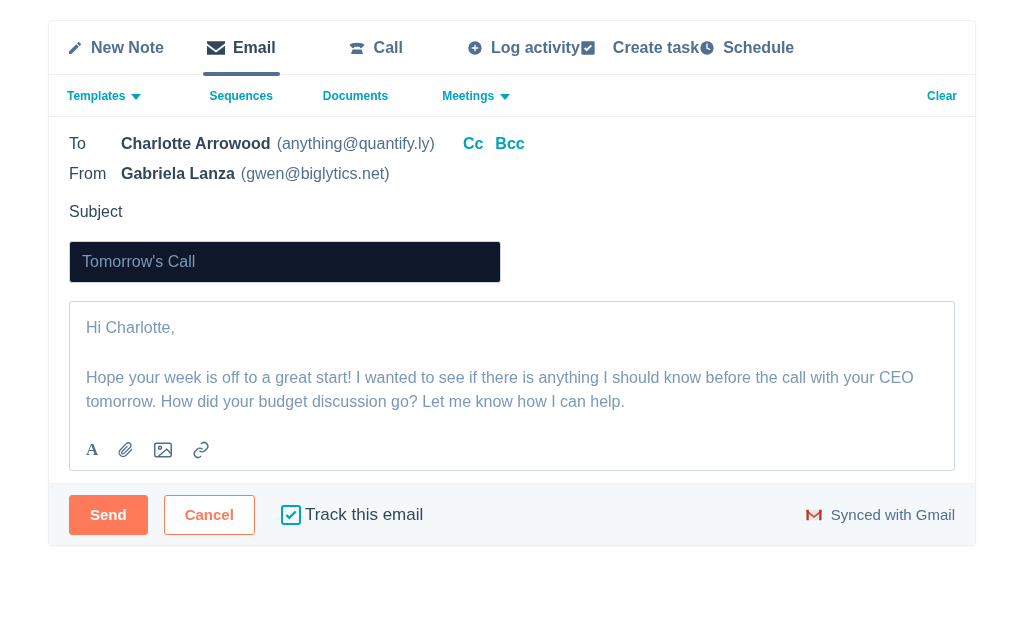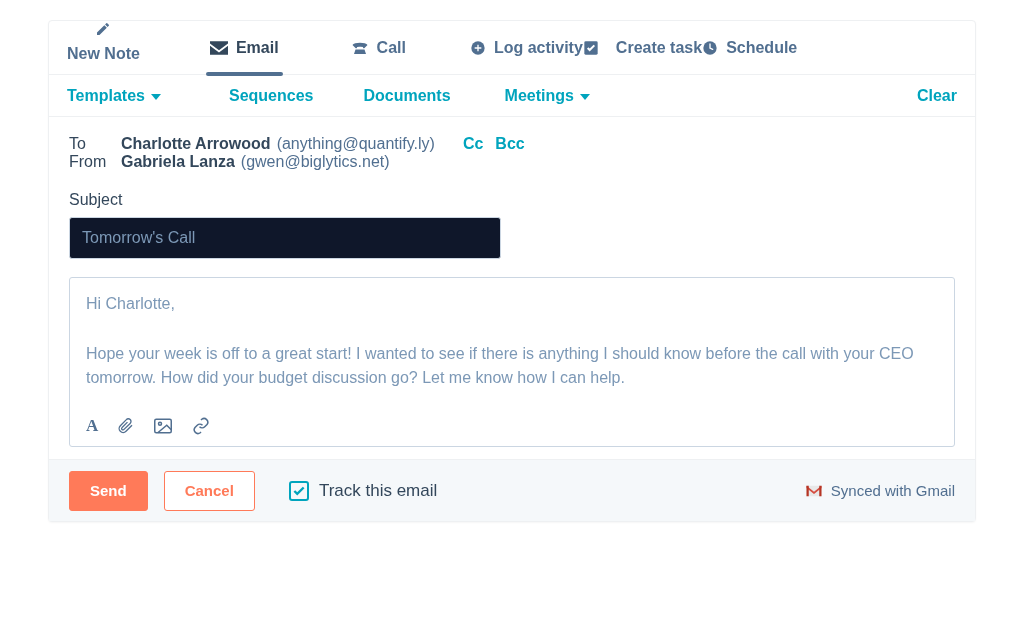--- a/index.html
+++ b/index.html
@@ -4,50 +4,50 @@
 <style>
   html,body{margin:0;padding:0;width:1024px;height:640px;font-family:"Helvetica Neue",Helvetica,Arial,sans-serif;background:#fff;}
   *{box-sizing:border-box;}
   .panel{width:928px;margin:20px auto 0;border:1px solid #eef0f2;border-radius:4px;box-shadow:0 1px 2px rgba(0,0,0,0.04);background:#fff;}
   .tabs{display:flex;align-items:center;padding:0 18px;height:54px;border-bottom:1px solid #eef0f2;font-size:16px;color:#516f90;}
   .tab{display:flex;align-items:center;gap:8px;color:#516f90;font-weight:600;height:54px;cursor:pointer;white-space:nowrap;}
   .tab .ic{display:inline-flex;}
   .tab.active{color:#33475b;position:relative;}
   .tab.active::after{content:"";position:absolute;left:-4px;right:-4px;bottom:-1px;height:4px;background:#516f90;border-radius:2px;}
   .spacer{flex:1;}
-  .tab-newnote{margin-right:70px;flex-direction:column;}
+  .tab-newnote{margin-right:43px;}
   .tab-email{margin-right:72px;}
   .tab-call{margin-right:64px;}
   .tab-log{}
   .tab-task{gap:17px;}
-  .subbar{display:flex;align-items:center;height:42px;padding:0 18px;border-bottom:1px solid #eef0f2;font-size:16px;color:#00a4bd;font-weight:600;}
+  .subbar{display:flex;align-items:center;height:42px;padding:0 18px;border-bottom:1px solid #eef0f2;font-size:12px;color:#00a4bd;font-weight:600;}
   .subitem{display:flex;align-items:center;gap:6px;cursor:pointer;}
   .gap-a{width:68px;}
   .gap-b{width:50px;}
   .gap-c{width:54px;}
   .caret{width:0;height:0;border-left:5px solid transparent;border-right:5px solid transparent;border-top:6px solid #00a4bd;margin-top:2px;}
   .body{padding:18px 20px 12px;}
-  .row{display:flex;align-items:center;font-size:16px;color:#33475b;}
+  .row{display:flex;align-items:center;font-size:16px;color:#33475b;margin-bottom:12px;}
   .row.fromrow{margin-bottom:20px;}
   .lab{width:52px;color:#33475b;}
   .name{font-weight:700;color:#33475b;}
   .addr{color:#516f90;}
   .cc{color:#00a4bd;font-weight:600;margin-left:28px;cursor:pointer;}
   .bcc{color:#00a4bd;font-weight:600;margin-left:12px;cursor:pointer;}
-  .subj-label{font-size:16px;color:#33475b;margin-bottom:8px;}
+  .subj-label{font-size:16px;color:#33475b;margin-bottom:20px;}
   .subj-input{width:432px;height:42px;border:1px solid #cbd6e2;border-radius:3px;padding:0 12px;font-size:16px;color:#7c98b6;outline:none;background:#0f172a;}
   .editor{margin-top:18px;border:1px solid #cbd6e2;border-radius:3px;padding:14px 16px 10px;}
   .editor-text{font-size:16px;color:#7c98b6;line-height:1.55;min-height:110px;white-space:pre-wrap;}
   .editor-tools{display:flex;align-items:center;gap:20px;margin-top:14px;}
   .editor-tools .tool{color:#516f90;cursor:pointer;display:inline-flex;}
   .footer{display:flex;align-items:center;height:62px;padding:0 20px;border-top:1px solid #eef0f2;background:#f5f8fa;}
   .btn{height:40px;padding:0 20px;border-radius:3px;font-size:15px;font-weight:600;cursor:pointer;display:inline-flex;align-items:center;justify-content:center;}
   .btn-send{background:#ff7a59;color:#fff;border:1px solid #ff7a59;}
   .btn-cancel{background:#fff;color:#ff7a59;border:1px solid #ff7a59;margin-left:16px;}
-  .track{display:flex;align-items:flex-start;gap:10px;margin-left:34px;color:#33475b;font-size:17px;cursor:pointer;}
+  .track{display:flex;align-items:flex-start;gap:4px;margin-left:26px;color:#33475b;font-size:17px;cursor:pointer;}
   .chk{width:20px;height:20px;border:2px solid #00a4bd;border-radius:3px;display:inline-flex;align-items:center;justify-content:center;}
   .synced{display:flex;align-items:center;gap:8px;color:#516f90;font-size:15px;}
   svg{display:block;}
 </style>
 </head>
 <body>
 
 <div class="panel">
 
   <div class="tabs">

